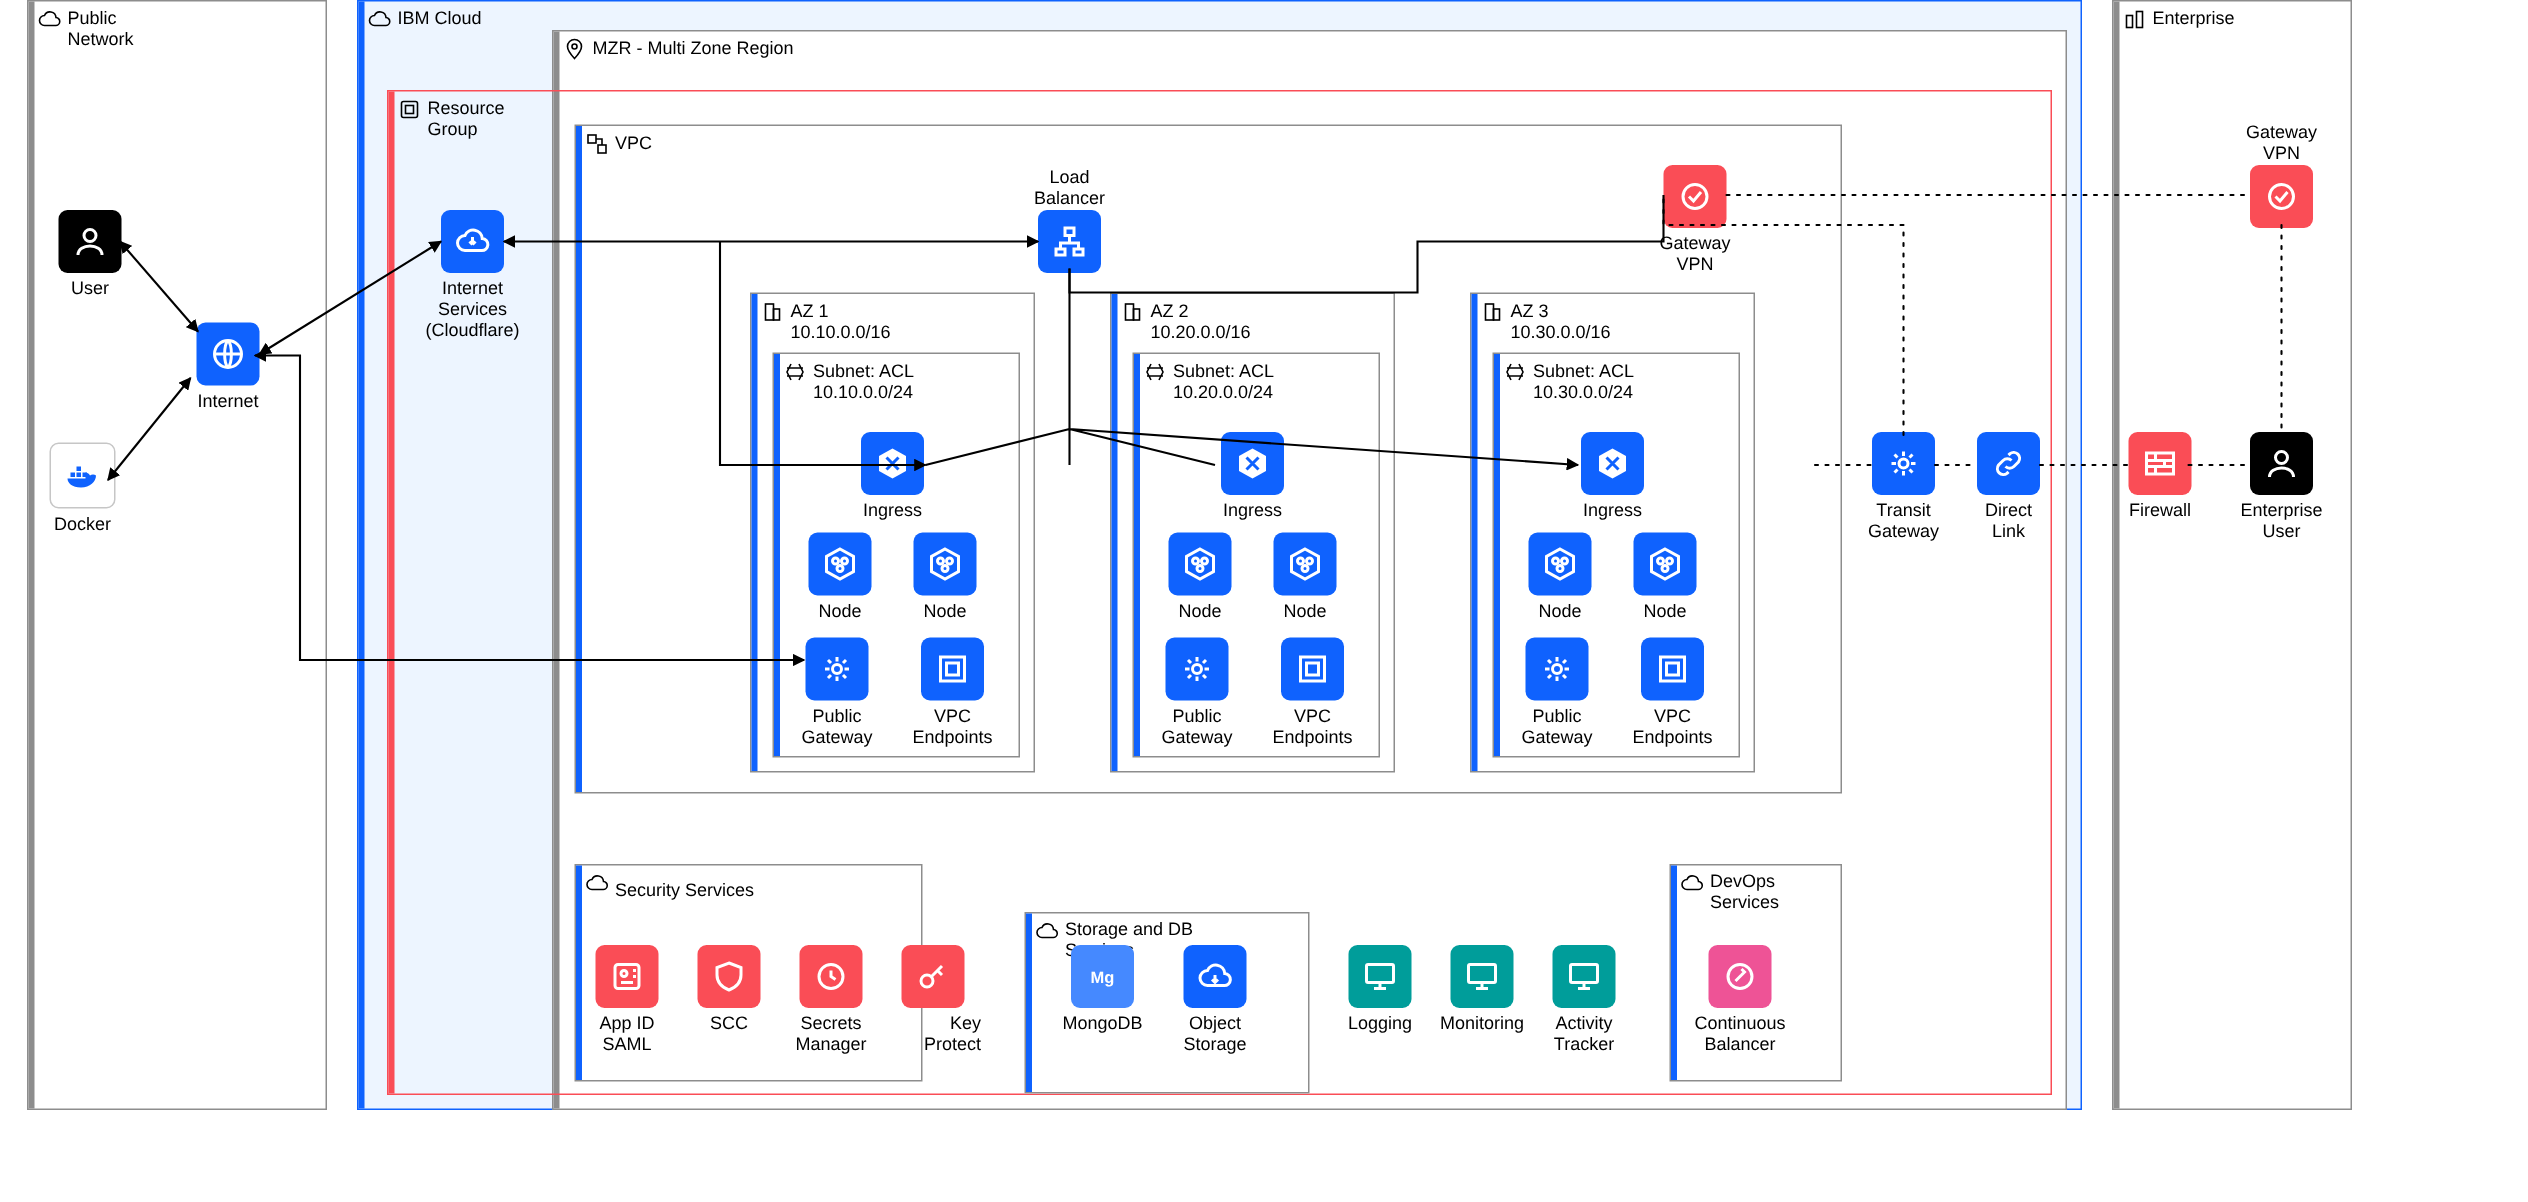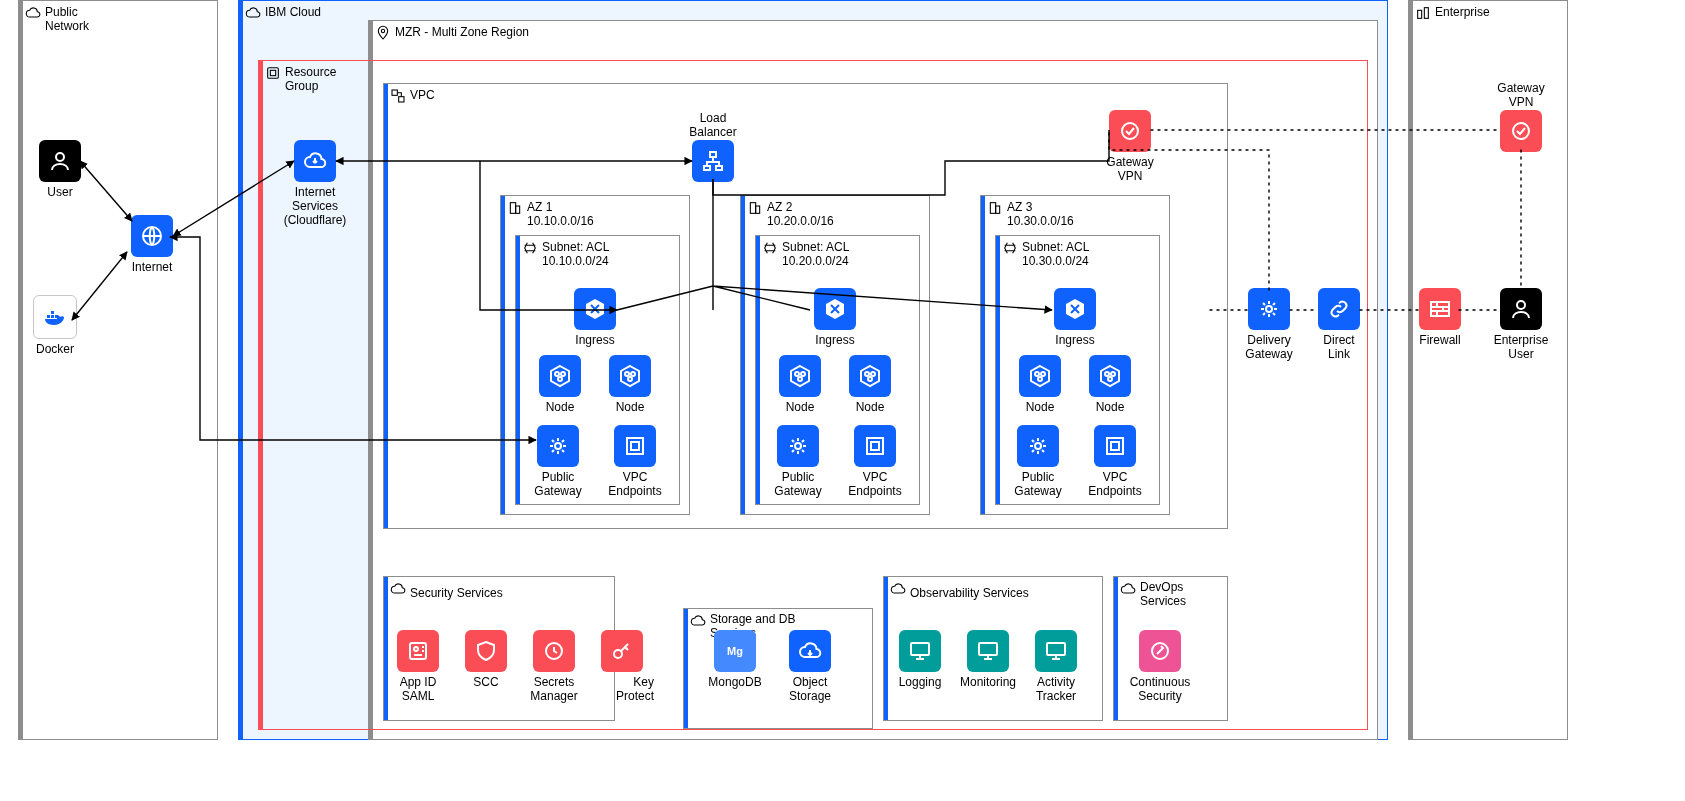--- a/index.html
+++ b/index.html
@@ -75,27 +75,20 @@
   <div class="title" style="top:9px">Security Services</div>
 </div>
 <div class="box region" style="left:683px;top:608px;width:190px;height:121px;border-color:#8d8d8d">
   <div class="bar" style="background:#0f62fe"></div>
   <span class="ticon"><svg width="16" height="16" viewBox="0 0 24 24" fill="none" stroke="#000" stroke-width="1.6">
           <path d="M7 18a5 5 0 0 1 0-10 6 6 0 0 1 11.5 2A4 4 0 0 1 18 18H7z"></path>
         </svg></span>
   <div class="title" style="top:3px;white-space:pre-line">Storage and DB
 Services</div>
 </div>
-<div class="box region" style="left:883px;top:576px;width:220px;height:145px;border-color:#8d8d8d">
-  <div class="bar" style="background:#0f62fe"></div>
-  <span class="ticon"><svg width="16" height="16" viewBox="0 0 24 24" fill="none" stroke="#000" stroke-width="1.6">
-          <path d="M7 18a5 5 0 0 1 0-10 6 6 0 0 1 11.5 2A4 4 0 0 1 18 18H7z"></path>
-        </svg></span>
-  <div class="title" style="top:9px">Observability Services</div>
-</div>
 <div class="box region" style="left:1113px;top:576px;width:115px;height:145px;border-color:#8d8d8d">
   <div class="bar" style="background:#0f62fe"></div>
   <span class="ticon"><svg width="16" height="16" viewBox="0 0 24 24" fill="none" stroke="#000" stroke-width="1.6">
           <path d="M7 18a5 5 0 0 1 0-10 6 6 0 0 1 11.5 2A4 4 0 0 1 18 18H7z"></path>
         </svg></span>
   <div class="title" style="top:3px;white-space:pre-line">DevOps
 Services</div>
 </div>
 
 <div id="az-container">
@@ -220,21 +213,21 @@
         <div class="lbl" style="white-space: pre-line;">Gateway
 VPN</div>
       </div>
       <div class="node" style="left: 1237px; top: 288px; width: 64px;">
         <div class="chip" style="background: rgb(15, 98, 254);">
           <svg viewBox="0 0 24 24" fill="none" stroke="#fff" stroke-width="2">
             <circle cx="12" cy="12" r="3"></circle>
             <path d="M12 4v3M12 17v3M4 12h3M17 12h3M6 6l2 2M16 16l2 2M18 6l-2 2M8 16l-2 2"></path>
           </svg>
         </div>
-        <div class="lbl" style="white-space: pre-line;">Delivery
+        <div class="lbl" style="white-space: pre-line;">Transit
 Gateway</div>
       </div>
       <div class="node" style="left: 1307px; top: 288px; width: 64px;">
         <div class="chip" style="background: rgb(15, 98, 254);">
           <svg viewBox="0 0 24 24" fill="none" stroke="#fff" stroke-width="2">
             <path d="M10 14a4 4 0 0 0 5.6 0l3-3a4 4 0 0 0-5.6-5.6l-1 1"></path>
             <path d="M14 10a4 4 0 0 0-5.6 0l-3 3a4 4 0 0 0 5.6 5.6l1-1"></path>
           </svg>
         </div>
         <div class="lbl" style="white-space: pre-line;">Direct
@@ -508,21 +501,21 @@
 Tracker</div>
       </div>
       <div class="node" style="left: 1128px; top: 630px; width: 64px;">
         <div class="chip" style="background: rgb(238, 83, 150);">
           <svg viewBox="0 0 24 24" fill="none" stroke="#fff" stroke-width="2">
             <circle cx="12" cy="12" r="8"></circle>
             <path d="M9 15l6-6M13 7l2 2-2 2"></path>
           </svg>
         </div>
         <div class="lbl" style="white-space: pre-line;">Continuous
-Security</div>
+Balancer</div>
       </div>
     </div>
 
 <svg class="net" width="1685" height="801">
 <defs>
 <marker id="ah" viewBox="0 0 10 10" refX="9" refY="5" markerWidth="6" markerHeight="6" orient="auto-start-reverse">
           <path d="M0 0L10 5L0 10z" fill="#000"></path>
         </marker>
 </defs>
 <g stroke="#000" stroke-width="1.4" fill="none">

